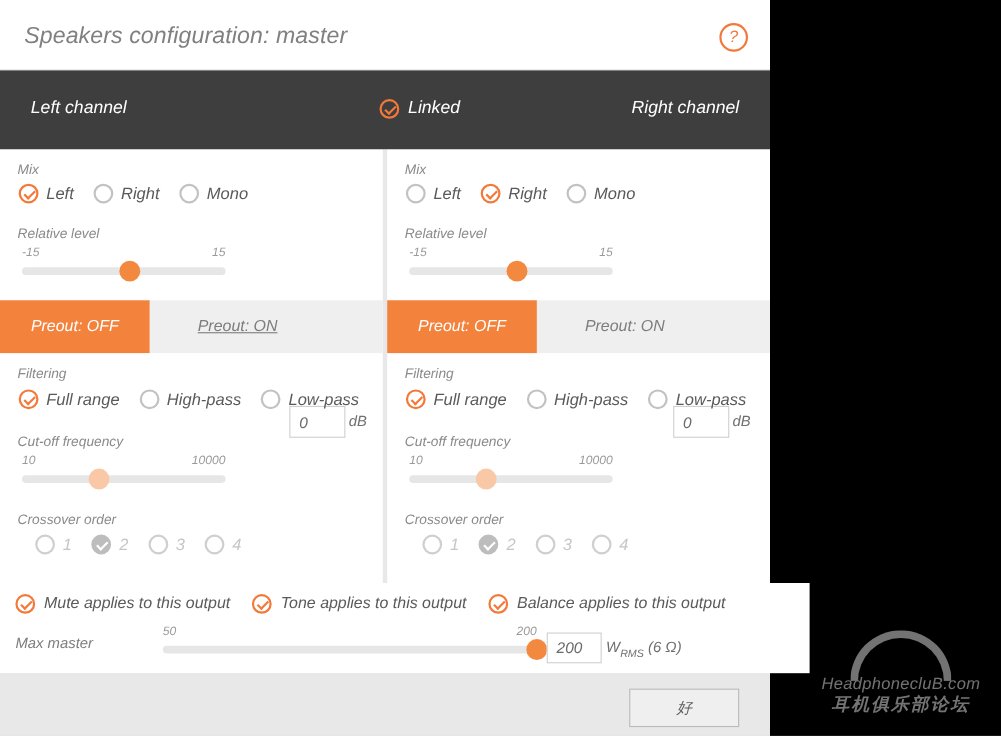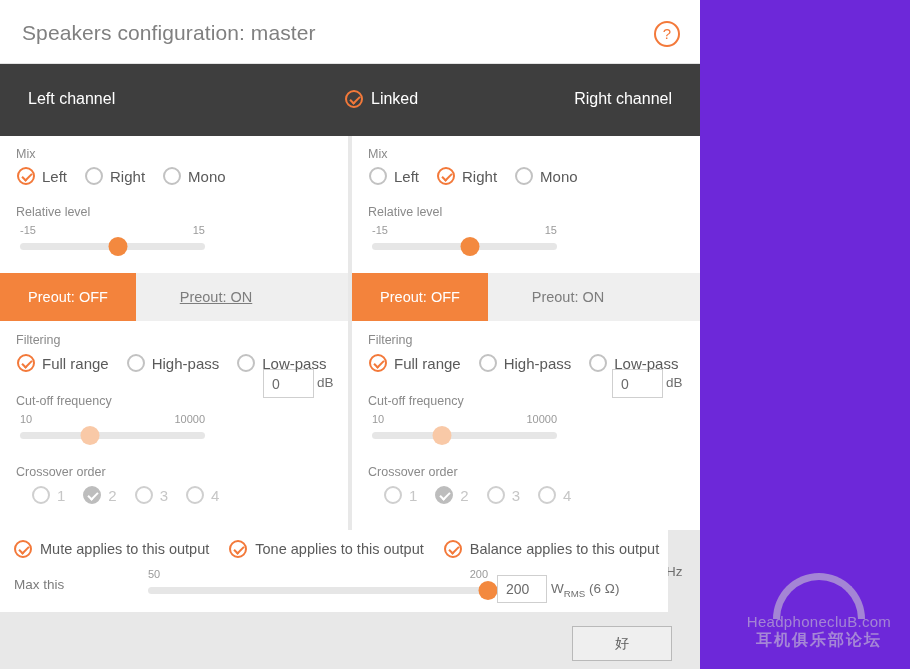--- a/index.html
+++ b/index.html
@@ -6,21 +6,22 @@
   html, body {
     margin: 0; padding: 0;
     width: 910px; height: 669px;
     background: #e9e9e9;
     font-family: "Liberation Sans", sans-serif;
     overflow: hidden;
   }
   #root {
     position: relative;
     width: 910px; height: 669px;
-    background: #6d28d9;
+    background: #000000;
+    font-style: italic;
   }
 
   
   #dialog {
     position: absolute;
     left: 0; top: 0;
     width: 700px; height: 669px;
     background: #e8e8e8;
   }
 
@@ -225,21 +226,21 @@
   .preout-btn.inactive {
     width: 160px;
     color: #7d7d7d;
   }
   .preout-btn.inactive.hover { text-decoration: underline; }
 
   
   #bottom-panel {
     position: absolute;
     left: 0; top: 530px;
-    width: 668px; height: 82px;
+    width: 736px; height: 82px;
     background: #ffffff;
   }
   #applies-row {
     position: absolute;
     left: 14px; top: 10px;
     display: flex; align-items: center;
   }
   #applies-row .ai {
     display: flex; align-items: center; gap: 8px; margin-right: 20px;
     cursor: pointer;
@@ -517,21 +518,21 @@
         <div class="ai">
           <span class="rad on"></span>
           <span class="at">Tone applies to this output</span>
         </div>
         <div class="ai">
           <span class="rad on"></span>
           <span class="at">Balance applies to this output</span>
         </div>
       </div>
 
-      <div style="position:absolute; left:14px; top:47px; font-size:13.5px; color:#7c7c7c;">Max this</div>
+      <div style="position:absolute; left:14px; top:47px; font-size:13.5px; color:#7c7c7c;">Max master</div>
 
       <div class="slider-wrap" style="left:148px; top:38px; width:340px; height:32px;">
         <div class="s-min">50</div>
         <div class="s-max">200</div>
         <div class="s-track"></div>
         <div class="s-thumb" style="left:100%;"></div>
       </div>
 
       <div class="num-box" style="left:497px; top:45px; width:50px; height:28px;">200</div>
       <div class="unit" style="left:551px; top:51px;"><span>W</span><sub>RMS</sub><span> (6 Ω)</span></div>

